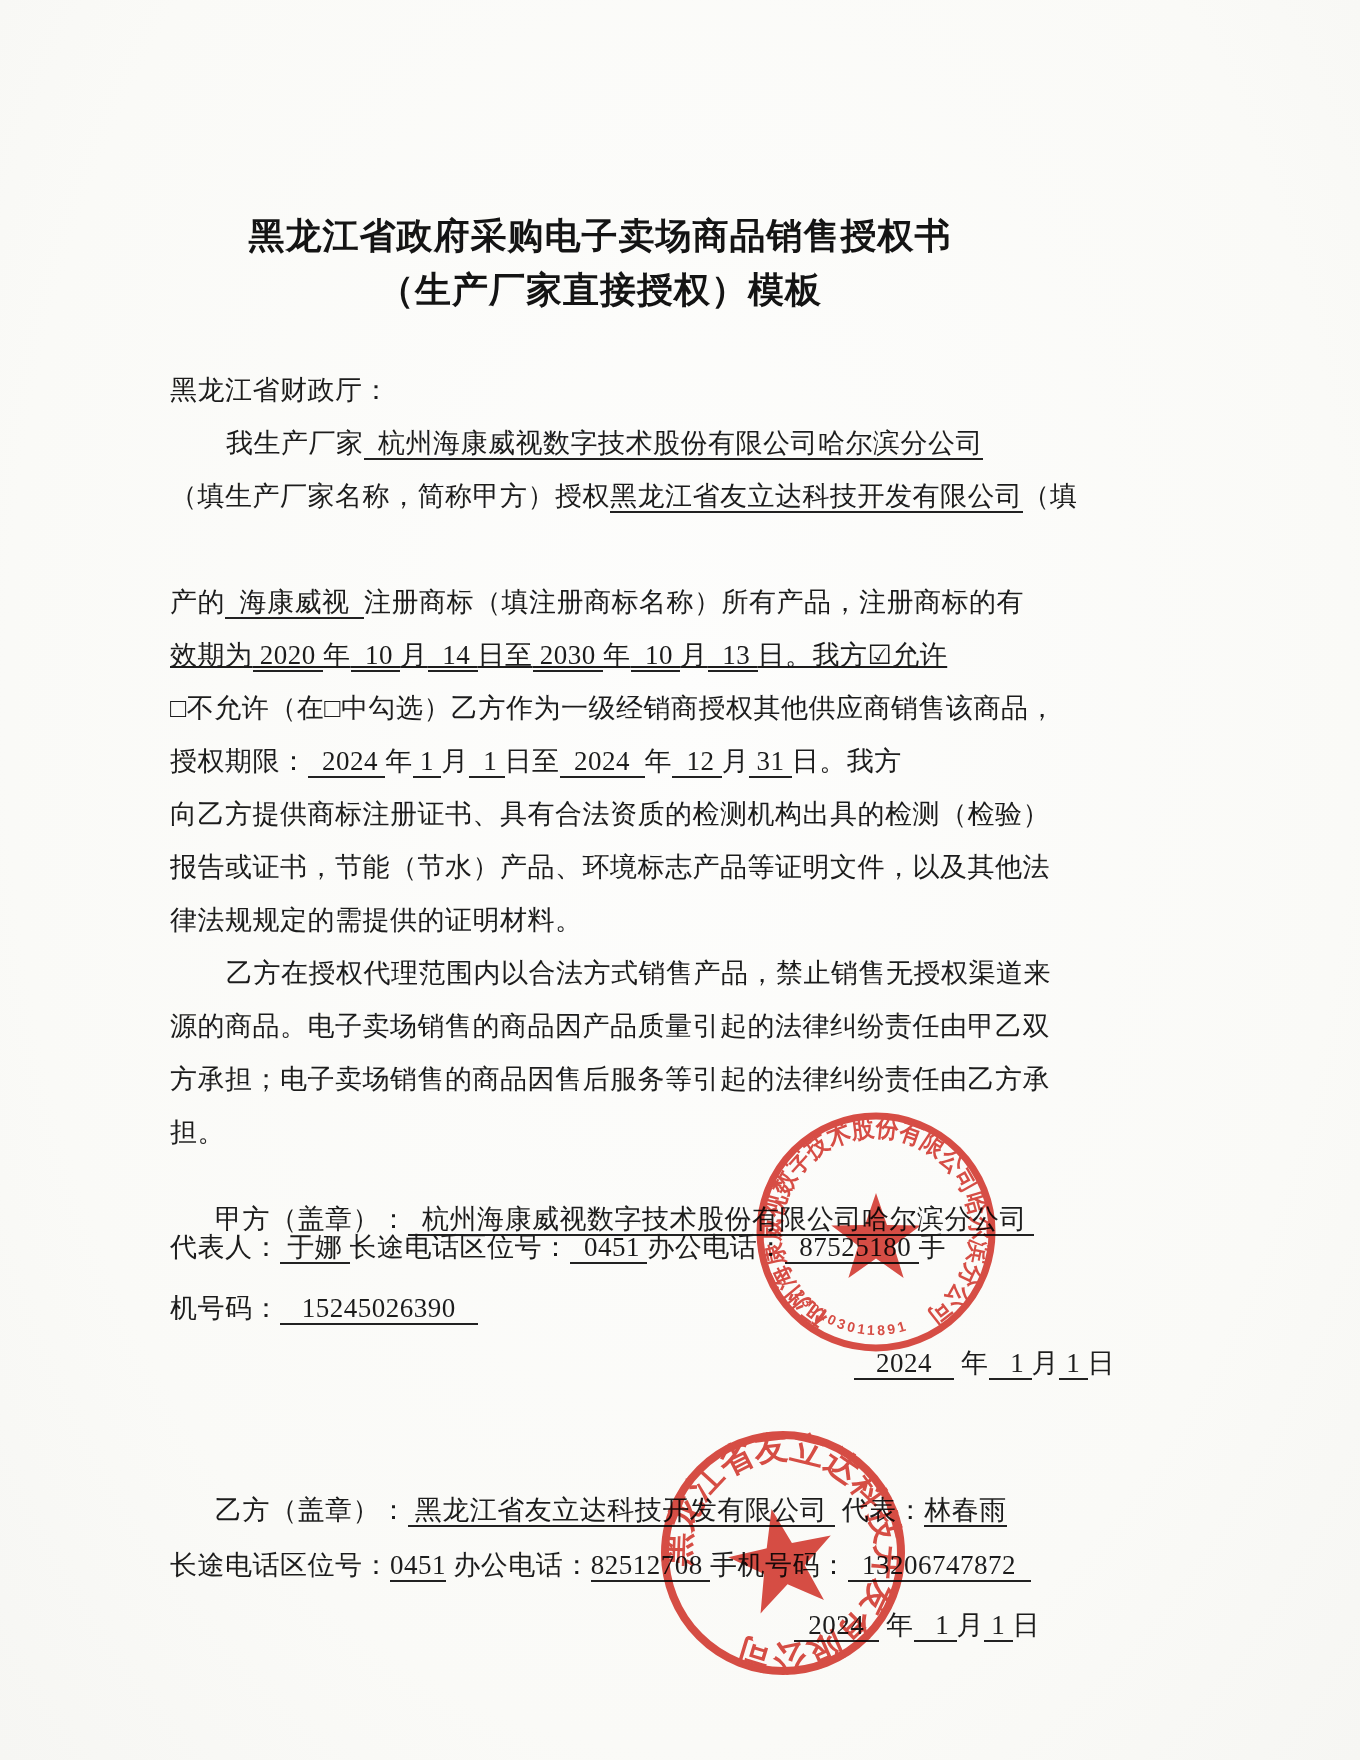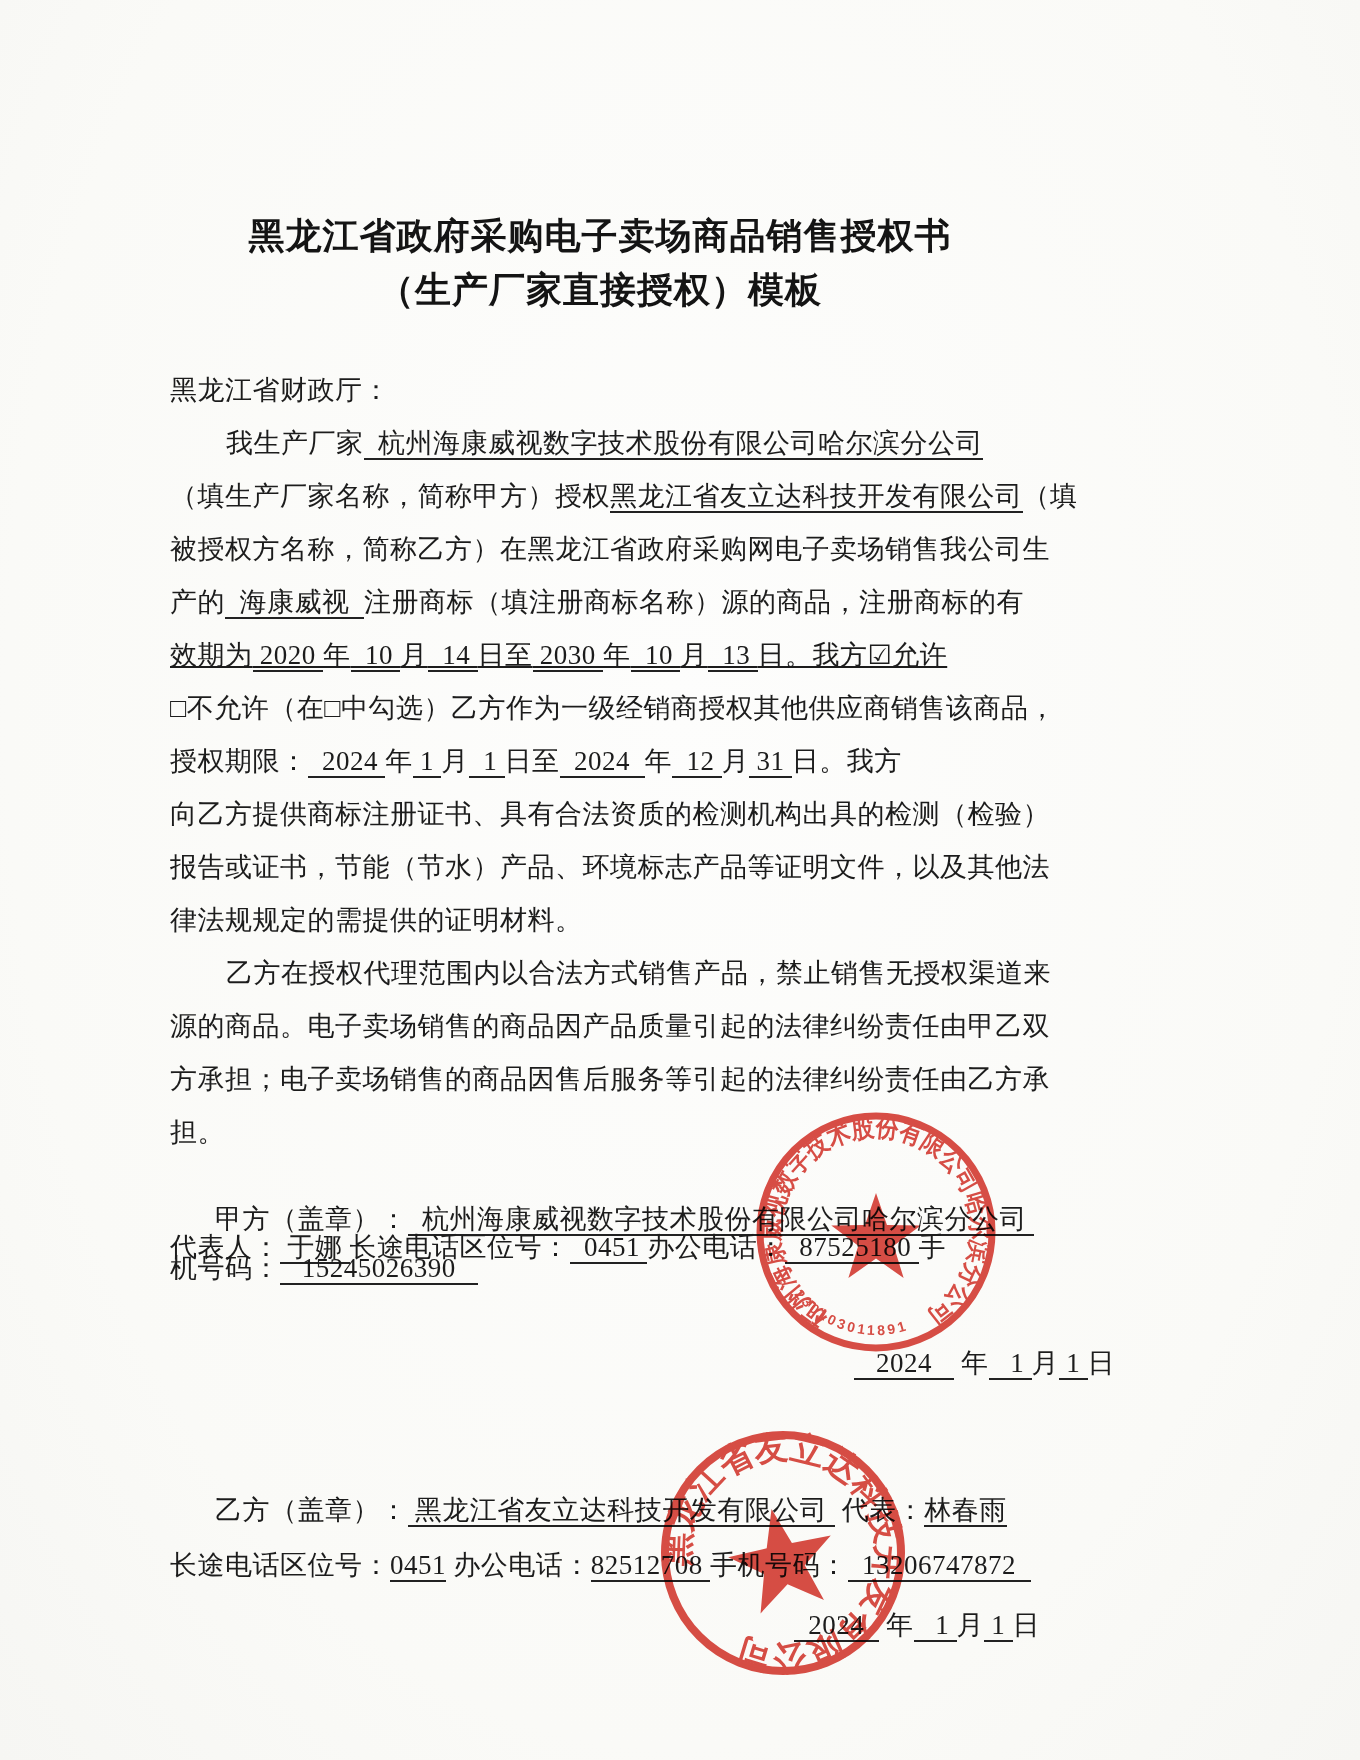--- a/index.html
+++ b/index.html
@@ -38,35 +38,34 @@
 
 <div class="page">
 
   <div class="title-line" style="top:212px;">黑龙江省政府采购电子卖场商品销售授权书</div>
   <div class="title-line" style="top:266px;">（生产厂家直接授权）模板</div>
 
   <div class="doc-body">
       <div class="line" style="top: 368px;"><span>黑龙江省财政厅：</span></div>
       <div class="line" style="top: 421px; padding-left: 56px; text-align: right;"><span>我生产厂家</span><span class="u">  杭州海康威视数字技术股份有限公司哈尔滨分公司</span></div>
       <div class="line" style="top: 474px;"><span>（填生产厂家名称，简称甲方）授权</span><span class="u">黑龙江省友立达科技开发有限公司</span><span>（填</span></div>
-      <div class="line" style="top: 527px;"><span>被授权方名称，简称乙方）在黑龙江省政府采购网电子卖场销售我公司生</span></div>
-      <div class="line" style="top: 580px;"><span>产的</span><span class="u">  海康威视  </span><span>注册商标（填注册商标名称）源的商品，注册商标的有</span></div>
+      <div class="line" style="top: 580px;"><span>产的</span><span class="u">  海康威视  </span><span>注册商标（填注册商标名称）所有产品，注册商标的有</span></div>
       <div class="line" style="top: 633px; text-decoration: underline;"><span>效期为</span><span class="u"> 2020 </span><span>年</span><span class="u">  10 </span><span>月</span><span class="u">  14 </span><span>日至</span><span class="u"> 2030 </span><span>年</span><span class="u">  10 </span><span>月</span><span class="u">  13 </span><span>日。我方☑允许</span></div>
       <div class="line" style="top: 686px;"><span>□不允许（在□中勾选）乙方作为一级经销商授权其他供应商销售该商品，</span></div>
       <div class="line" style="top: 739px;"><span>授权期限：</span><span class="u">  2024 </span><span>年</span><span class="u"> 1 </span><span>月</span><span class="u">  1 </span><span>日至</span><span class="u">  2024  </span><span>年</span><span class="u">  12 </span><span>月</span><span class="u"> 31 </span><span>日。我方</span></div>
       <div class="line" style="top: 792px;"><span>向乙方提供商标注册证书、具有合法资质的检测机构出具的检测（检验）</span></div>
       <div class="line" style="top: 845px;"><span>报告或证书，节能（节水）产品、环境标志产品等证明文件，以及其他法</span></div>
       <div class="line" style="top: 898px;"><span>律法规规定的需提供的证明材料。</span></div>
       <div class="line" style="top: 951px; padding-left: 56px;"><span>乙方在授权代理范围内以合法方式销售产品，禁止销售无授权渠道来</span></div>
       <div class="line" style="top: 1004px;"><span>源的商品。电子卖场销售的商品因产品质量引起的法律纠纷责任由甲乙双</span></div>
       <div class="line" style="top: 1057px;"><span>方承担；电子卖场销售的商品因售后服务等引起的法律纠纷责任由乙方承</span></div>
       <div class="line" style="top: 1110px;"><span>担。</span></div>
       <div class="line" style="top: 1197px; padding-left: 45px;"><span>甲方（盖章）：</span><span class="u">  杭州海康威视数字技术股份有限公司哈尔滨分公司 </span></div>
       <div class="line" style="top: 1225px;"><span>代表人：</span><span class="u"> 于娜 </span><span>长途电话区位号：</span><span class="u">  0451 </span><span>办公电话：</span><span class="u">  87525180 </span><span>手</span></div>
-      <div class="line" style="top: 1246px;"><span>机号码：</span><span class="u">   15245026390   </span></div>
+      <div class="line" style="top: 1286px;"><span>机号码：</span><span class="u">   15245026390   </span></div>
       <div class="line right" style="top: 1341px; right: 245px;"><span class="u">   2024   </span><span> 年</span><span class="u">   1 </span><span>月</span><span class="u"> 1 </span><span>日</span></div>
       <div class="line" style="top: 1488px; padding-left: 45px;"><span>乙方（盖章）：</span><span class="u"> 黑龙江省友立达科技开发有限公司 </span><span> 代表：</span><span class="u">林春雨</span></div>
       <div class="line" style="top: 1543px;"><span>长途电话区位号：</span><span class="u">0451</span><span> 办公电话：</span><span class="u">82512708 </span><span>手机号码：</span><span class="u">  13206747872  </span></div>
       <div class="line right" style="top: 1603px; right: 320px;"><span class="u">  2024  </span><span> 年</span><span class="u">   1 </span><span>月</span><span class="u"> 1 </span><span>日</span></div>
     </div>
 
   <svg class="stamp" style="left:746px;top:1102px;" width="260" height="260" viewBox="-130 -130 260 260">
     <defs>
       <path id="sealA-name-arc" d="M -48 83.1 A 96 96 0 1 1 48 83.1" fill="none"></path>
       <path id="sealA-serial-arc" d="M -84.4 59.1 A 103 103 0 0 0 84.4 59.1" fill="none"></path>

